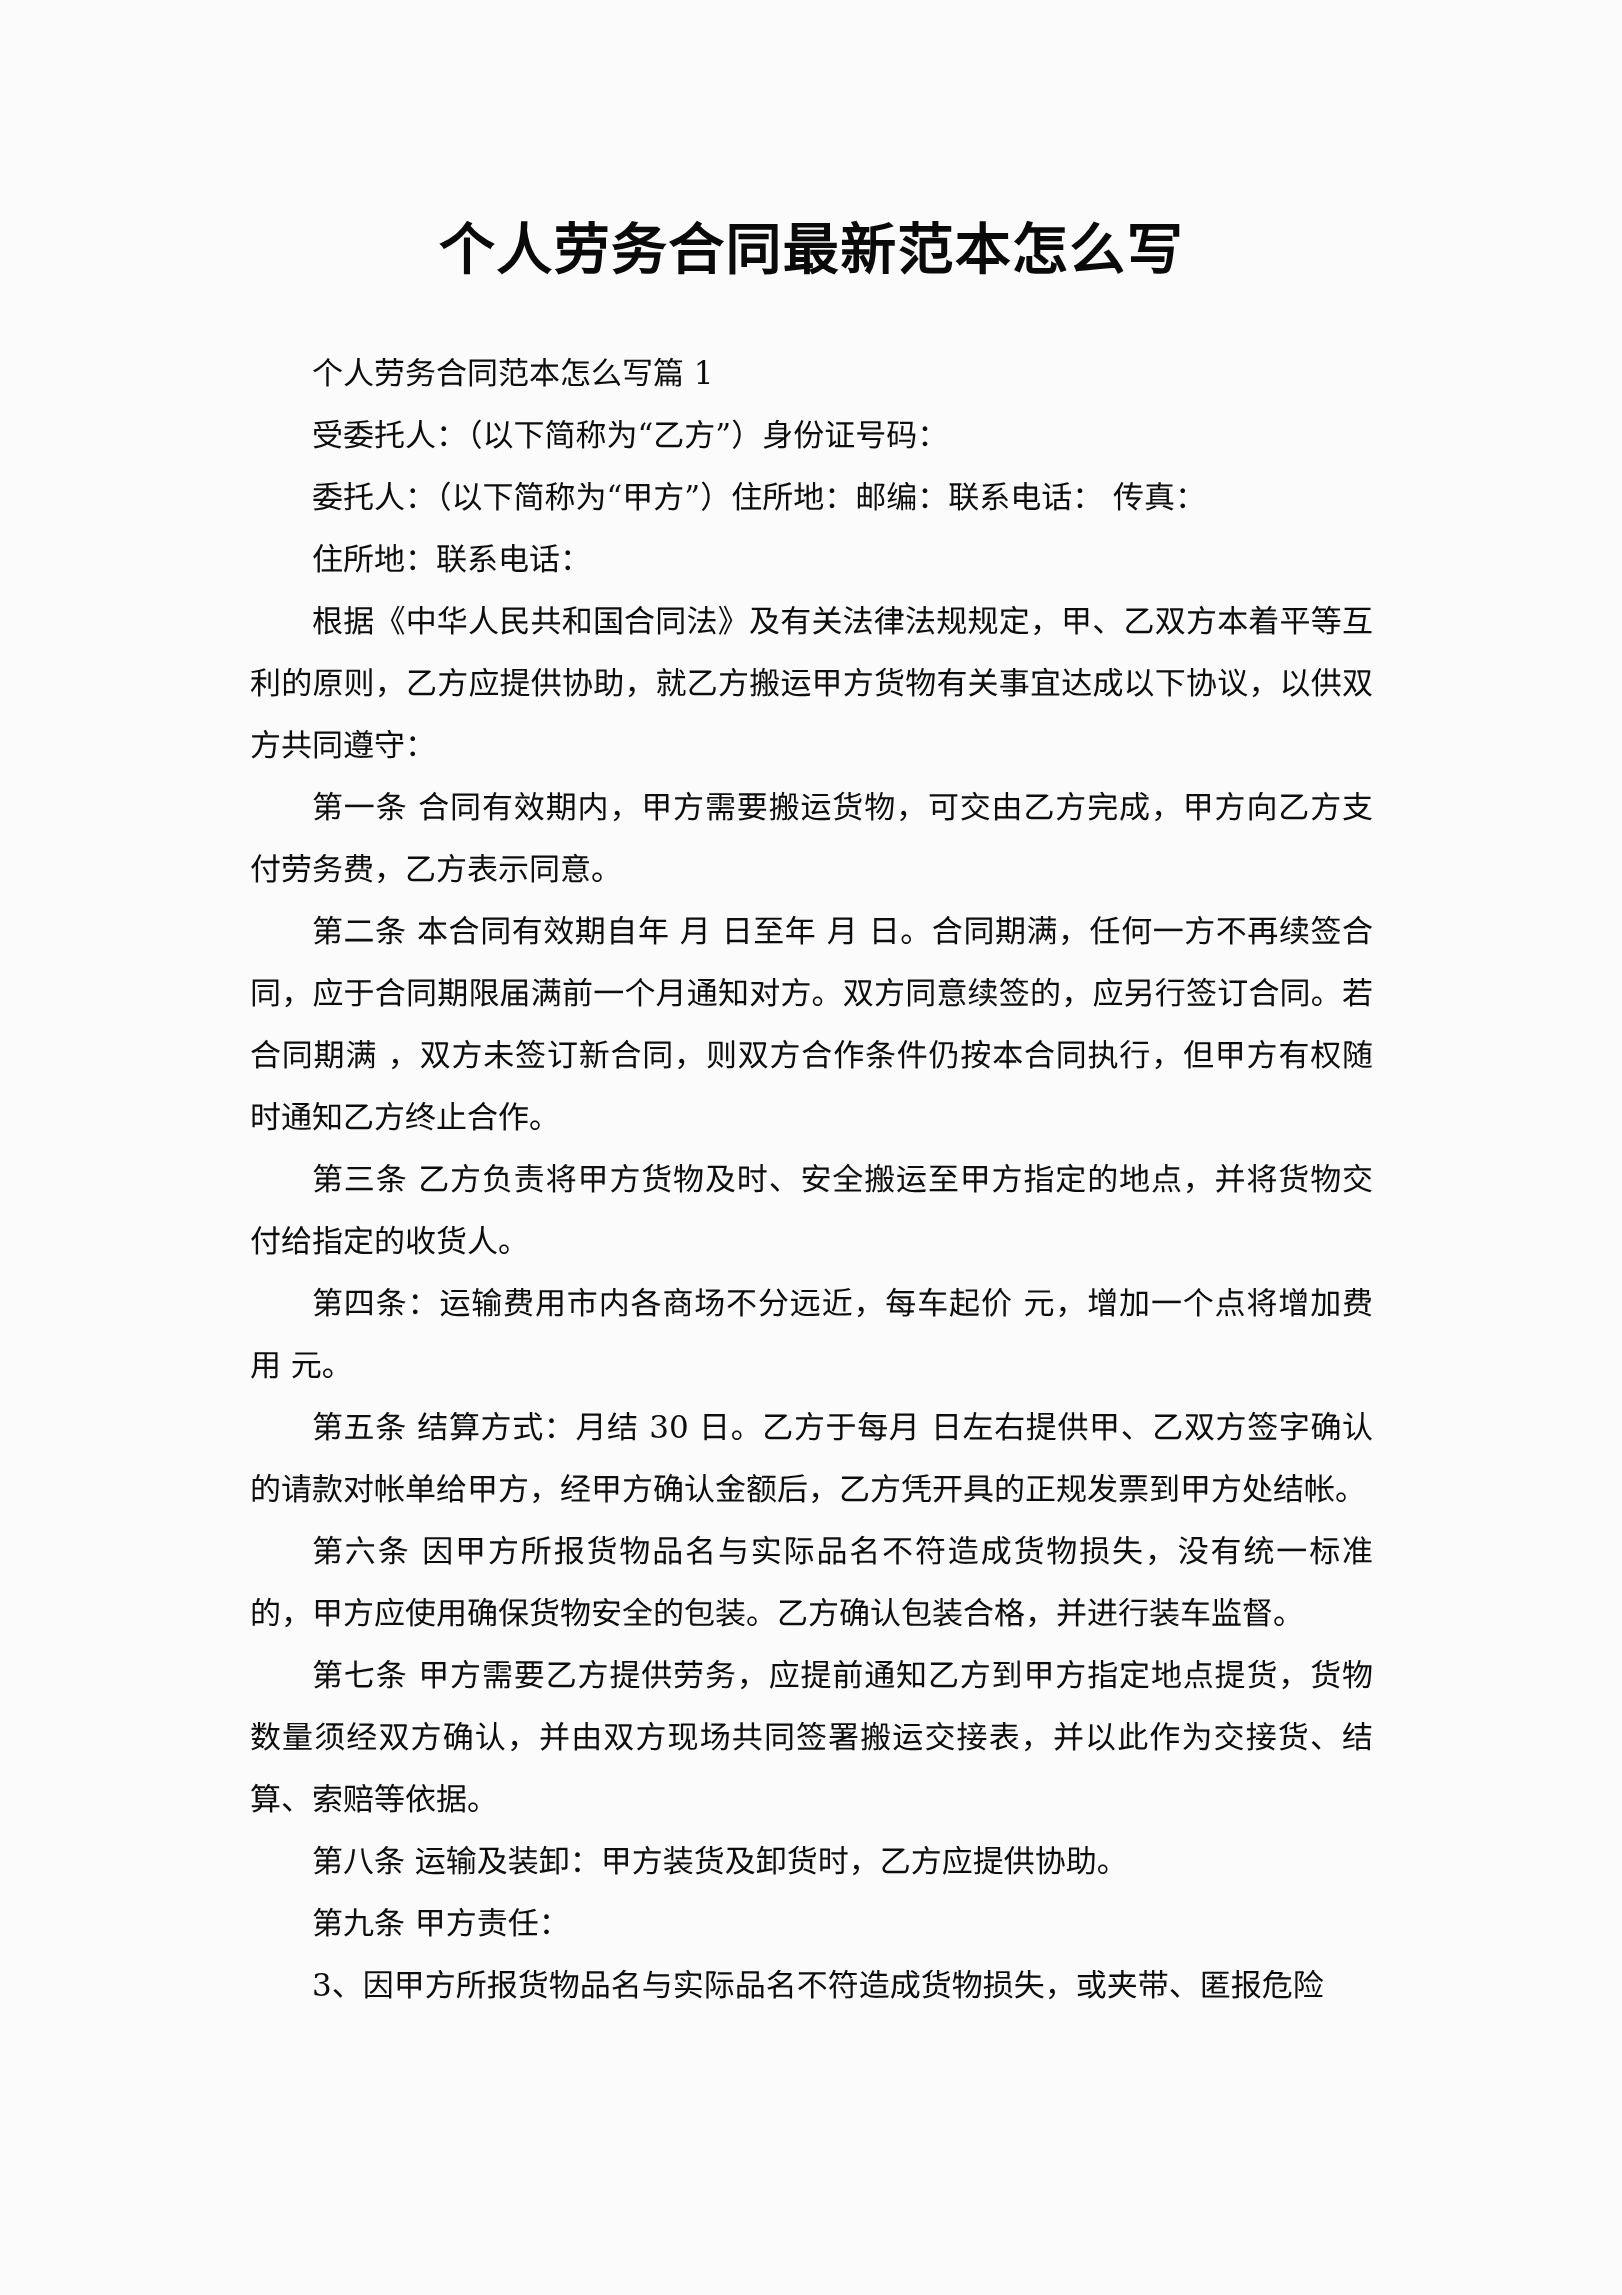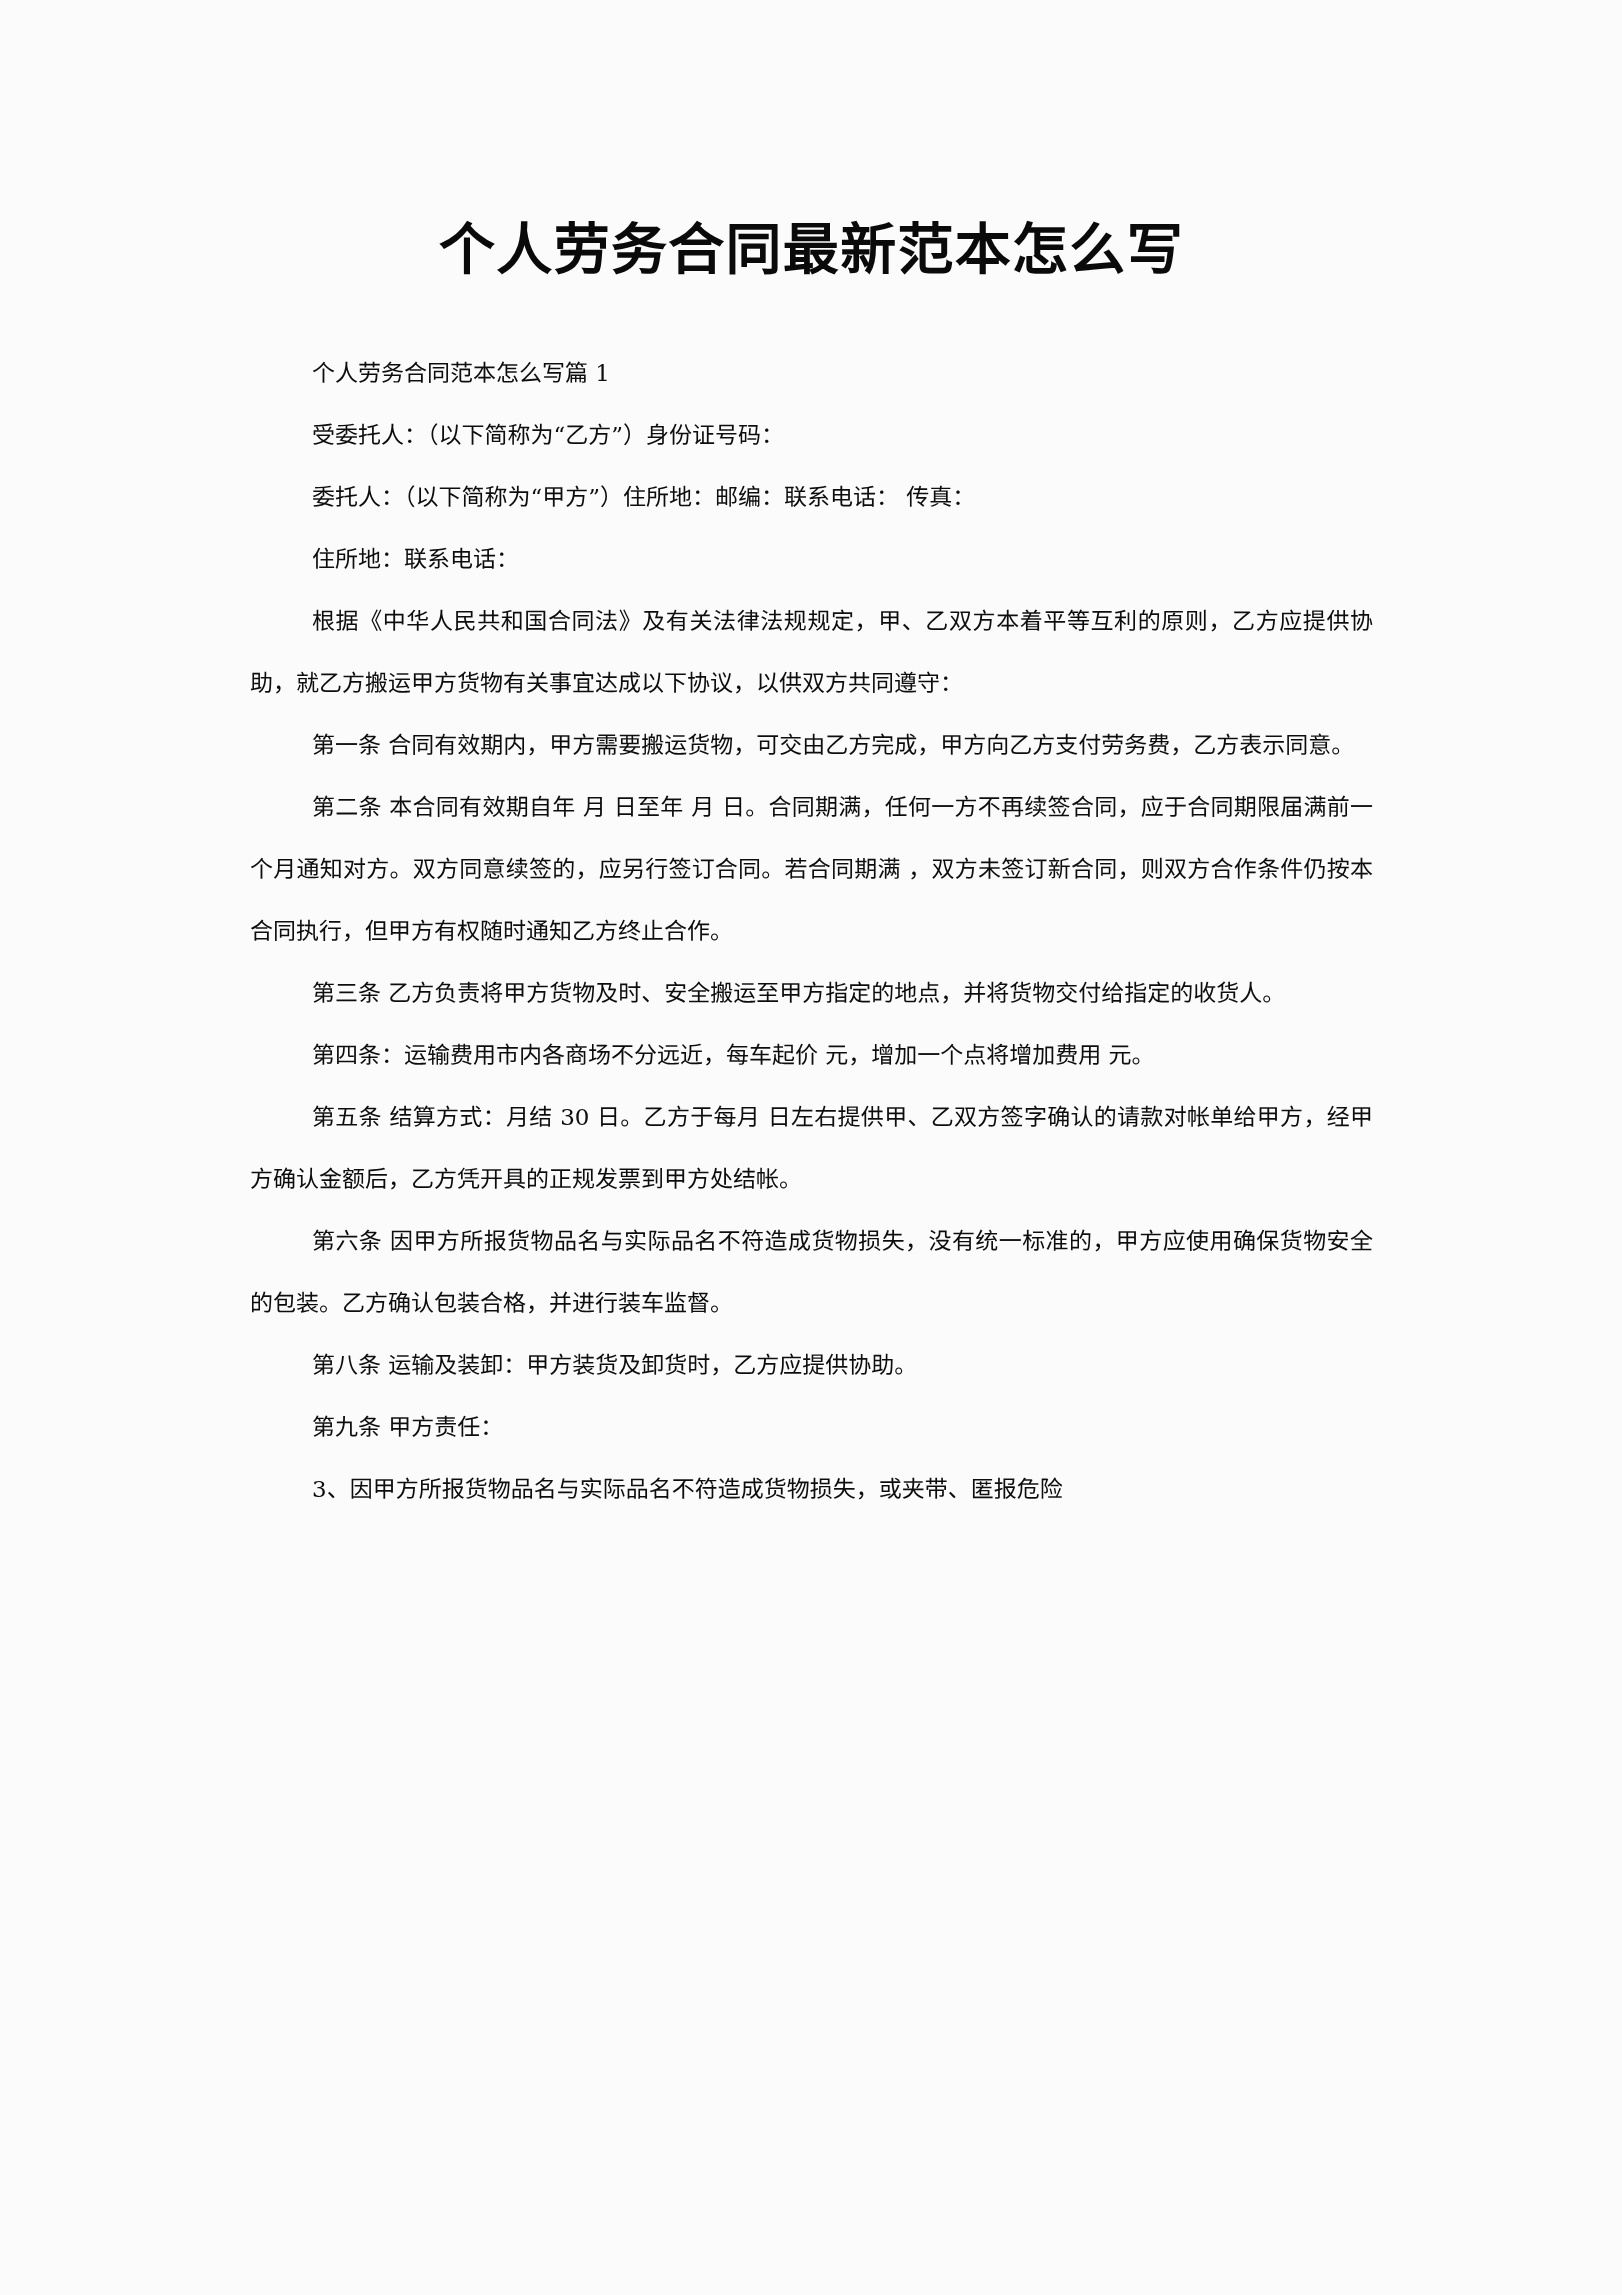--- a/index.html
+++ b/index.html
@@ -33,21 +33,21 @@
     white-space: nowrap;
   }
   .body-block {
     position: absolute;
     top: 342px;
     left: 250px;
     width: 1123px;
   }
   .para {
     margin: 0 0 0 0;
-    font-size: 23px;
+    font-size: 31px;
     line-height: 62px;
     text-align: justify;
     text-justify: inter-ideograph;
     text-indent: 62px;
     color: #0d0d0d;
     font-weight: 400;
     word-break: break-all;
   }
   
   .para-lead {
@@ -66,19 +66,20 @@
     <p class="para">受委托人：（以下简称为“乙方”）身份证号码：</p>
     <p class="para">委托人：（以下简称为“甲方”）住所地：邮编：联系电话： 传真：</p>
     <p class="para">住所地：联系电话：</p>
     <p class="para">根据《中华人民共和国合同法》及有关法律法规规定，甲、乙双方本着平等互利的原则，乙方应提供协助，就乙方搬运甲方货物有关事宜达成以下协议，以供双方共同遵守：</p>
     <p class="para">第一条 合同有效期内，甲方需要搬运货物，可交由乙方完成，甲方向乙方支付劳务费，乙方表示同意。</p>
     <p class="para">第二条 本合同有效期自年 月 日至年 月 日。合同期满，任何一方不再续签合同，应于合同期限届满前一个月通知对方。双方同意续签的，应另行签订合同。若合同期满 ，双方未签订新合同，则双方合作条件仍按本合同执行，但甲方有权随时通知乙方终止合作。</p>
     <p class="para">第三条 乙方负责将甲方货物及时、安全搬运至甲方指定的地点，并将货物交付给指定的收货人。</p>
     <p class="para">第四条：运输费用市内各商场不分远近，每车起价 元，增加一个点将增加费用 元。</p>
     <p class="para">第五条 结算方式：月结 30 日。乙方于每月 日左右提供甲、乙双方签字确认的请款对帐单给甲方，经甲方确认金额后，乙方凭开具的正规发票到甲方处结帐。</p>
     <p class="para">第六条 因甲方所报货物品名与实际品名不符造成货物损失，没有统一标准的，甲方应使用确保货物安全的包装。乙方确认包装合格，并进行装车监督。</p>
+    <p class="para">第七条 甲方需要乙方提供劳务，应提前通知乙方到甲方指定地点提货，货物数量须经双方确认，并由双方现场共同签署搬运交接表，并以此作为交接货、结算、索赔等依据。</p>
     <p class="para">第八条 运输及装卸：甲方装货及卸货时，乙方应提供协助。</p>
     <p class="para">第九条 甲方责任：</p>
     <p class="para">3、因甲方所报货物品名与实际品名不符造成货物损失，或夹带、匿报危险</p>
   </div>
 
 </div>
 
 
 </body></html>

